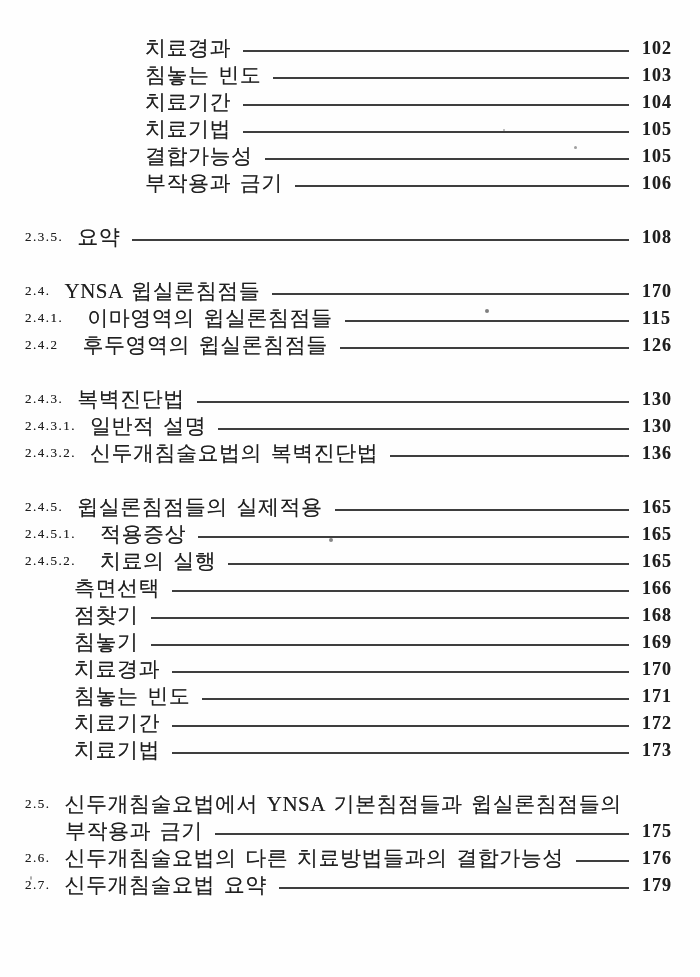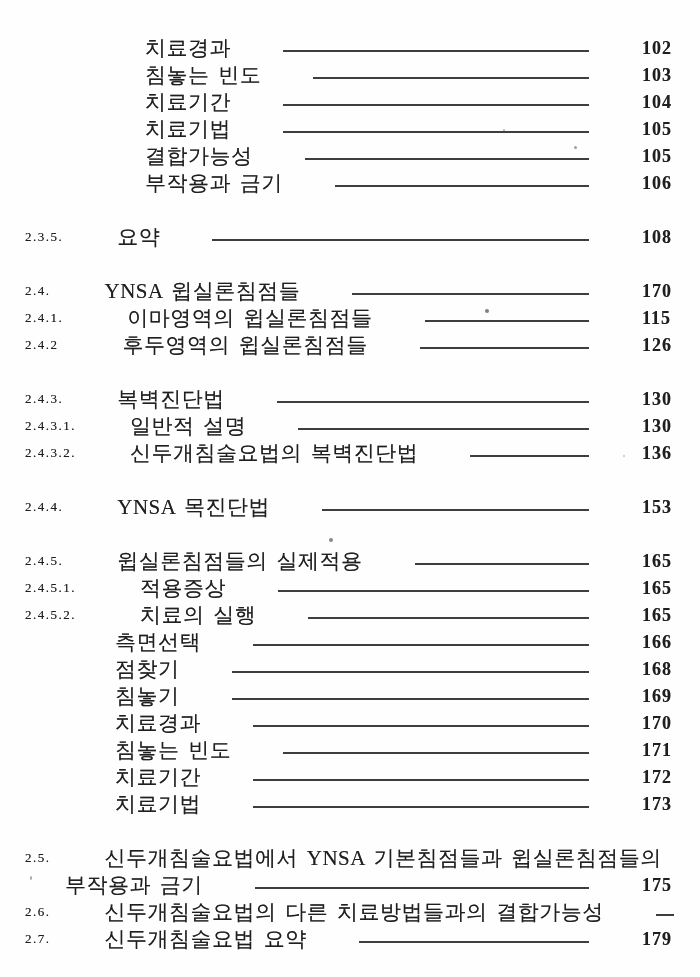--- a/index.html
+++ b/index.html
@@ -23,28 +23,27 @@
     right: 26px;
   }
   .row {
     display: flex;
     align-items: flex-start;
     height: 22px;
     line-height: 22px;
     margin-top: 5px;
     white-space: nowrap;
     text-shadow: 0 0 0.5px rgba(20,20,20,0.55);
-    gap: 40px;
   }
   .row:first-child { margin-top: 0; }
   .gap-section { margin-top: 32px; }
 
   .indent-num  { padding-left: 25px;  }
   .indent-sub  { padding-left: 145px; }
-  .indent-deep { padding-left: 115px; }
+  .indent-deep { padding-left: 74px; }
   .indent-cont { padding-left: 65px;  }
 
   .num {
     font-size: 13px;
     letter-spacing: 1.5px;
     margin-right: 14px;
   }
   .numgap .num { margin-right: 24px; }
 
   .label {
@@ -159,26 +158,20 @@
     <span class="leader"></span>
     <span class="page-num">130</span>
   </div>
       <div class="row indent-num">
     <span class="num">2.4.3.2.</span>
     <span class="label">신두개침술요법의 복벽진단법</span>
     <span class="leader"></span>
     <span class="page-num">136</span>
   </div>
       <div class="row indent-num gap-section">
-    <span class="num">2.4.4.</span>
-    <span class="label">YNSA 목진단법</span>
-    <span class="leader"></span>
-    <span class="page-num">153</span>
-  </div>
-      <div class="row indent-num gap-section">
     <span class="num">2.4.5.</span>
     <span class="label">윕실론침점들의 실제적용</span>
     <span class="leader"></span>
     <span class="page-num">165</span>
   </div>
       <div class="row indent-num numgap">
     <span class="num">2.4.5.1.</span>
     <span class="label">적용증상</span>
     <span class="leader"></span>
     <span class="page-num">165</span>

